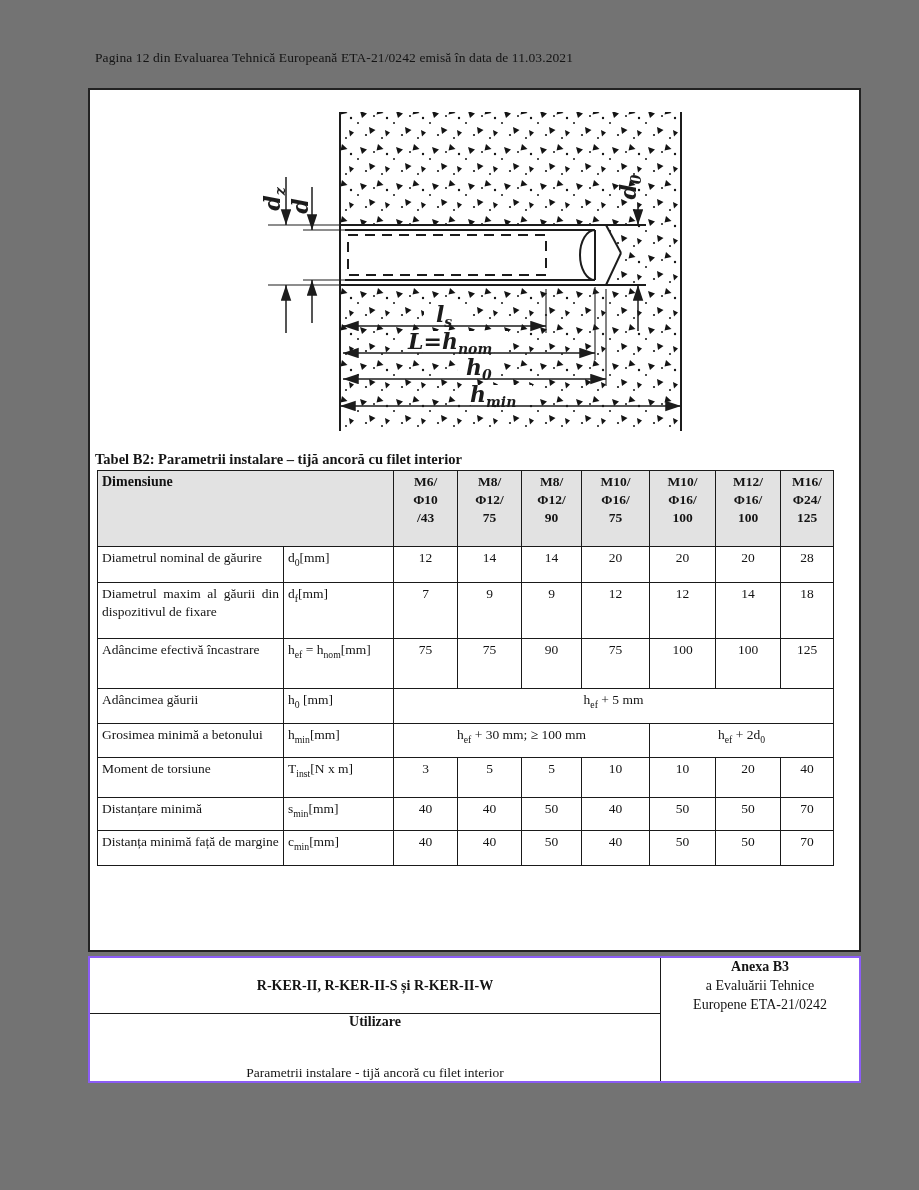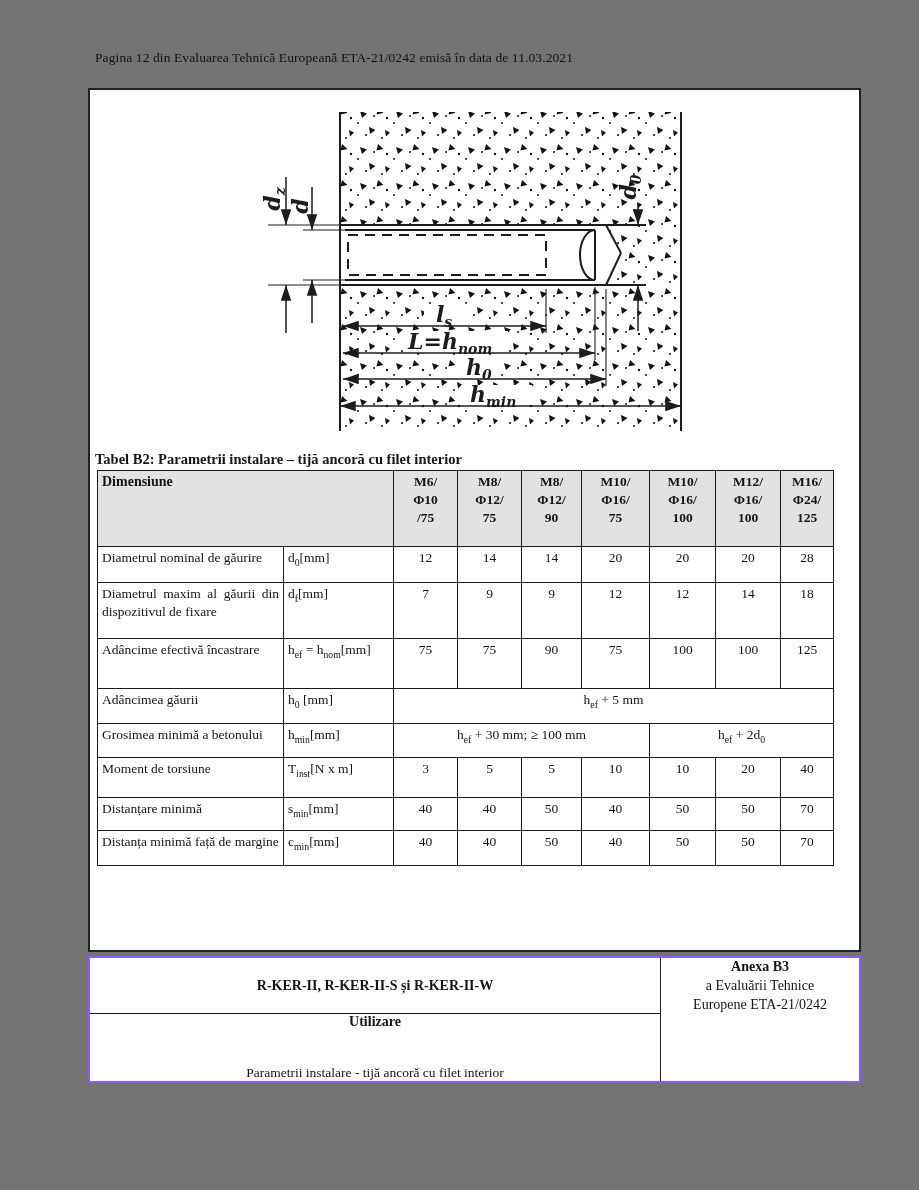--- a/index.html
+++ b/index.html
@@ -168,21 +168,21 @@
       <col style="width:68px">
         <col style="width:66px">
         <col style="width:65px">
         <col style="width:53px">
     </colgroup>
     <thead>
       <tr>
         <th class="dim" colspan="2">Dimensiune</th>
         <th class="size">M6/
 Φ10
-/75</th>
+/43</th>
         <th class="size">M8/
 Φ12/
 75</th>
         <th class="size">M8/
 Φ12/
 90</th>
         <th class="size">M10/
 Φ16/
 75</th>
         <th class="size">M10/

